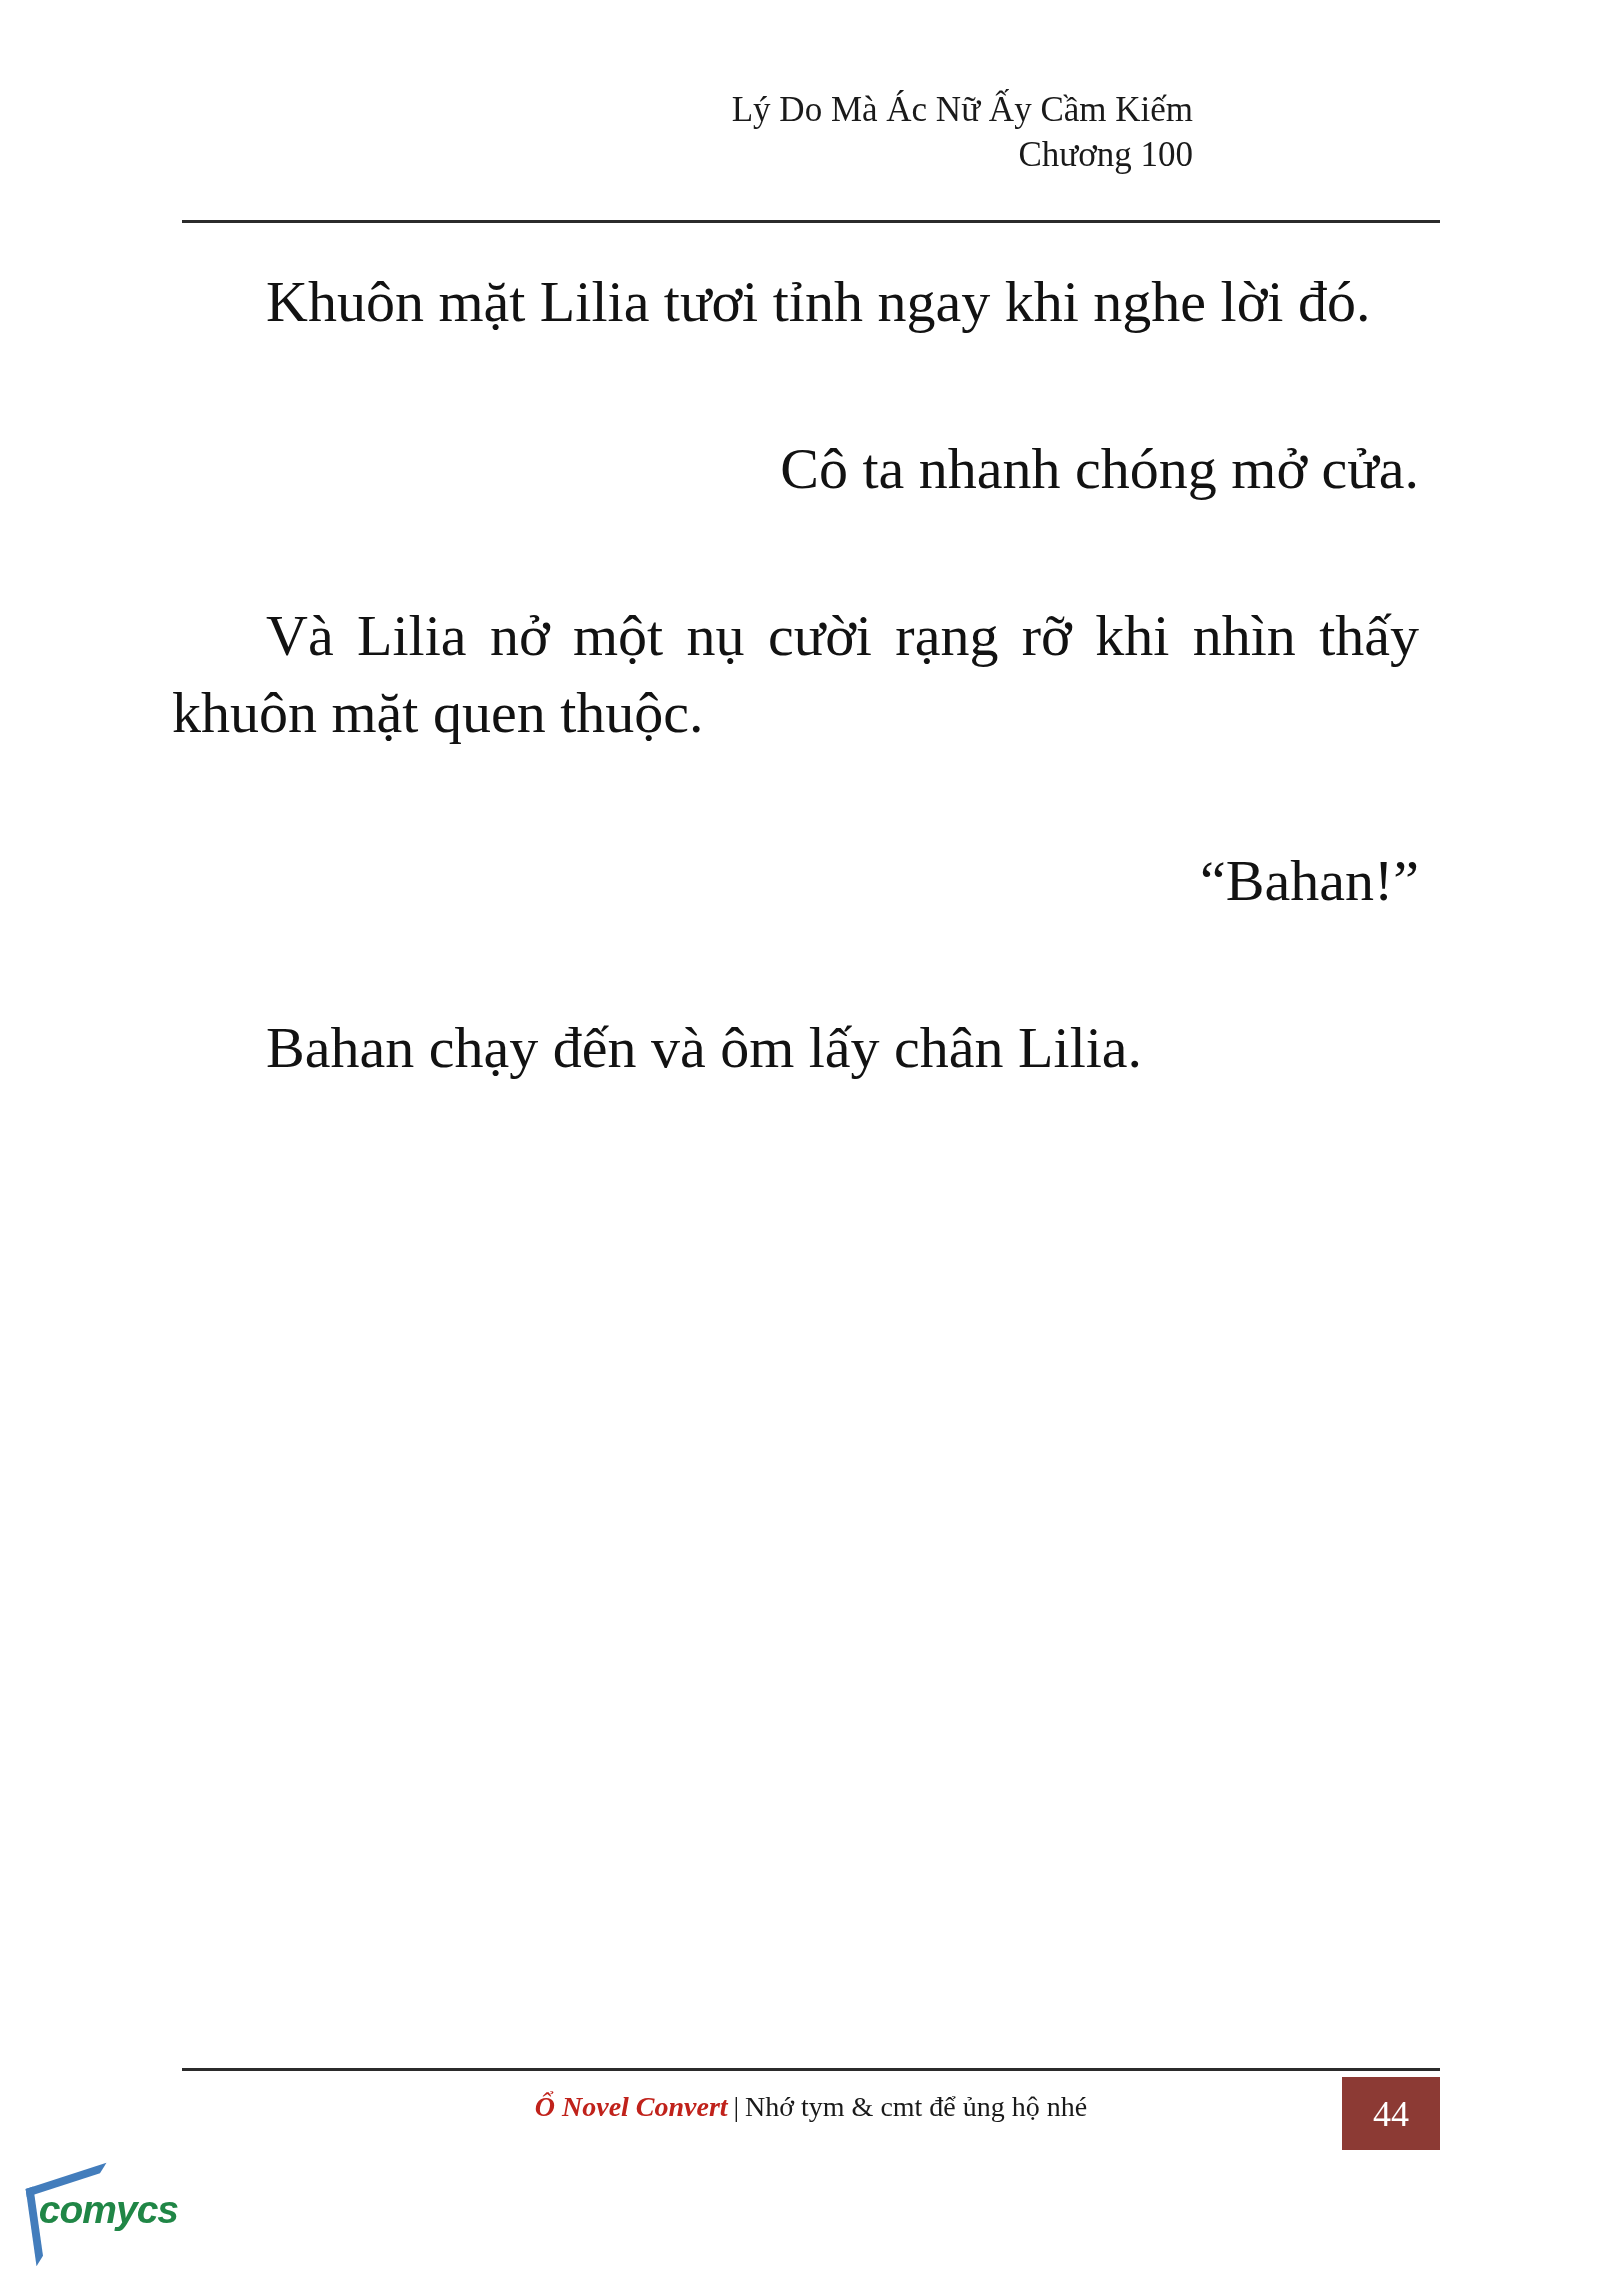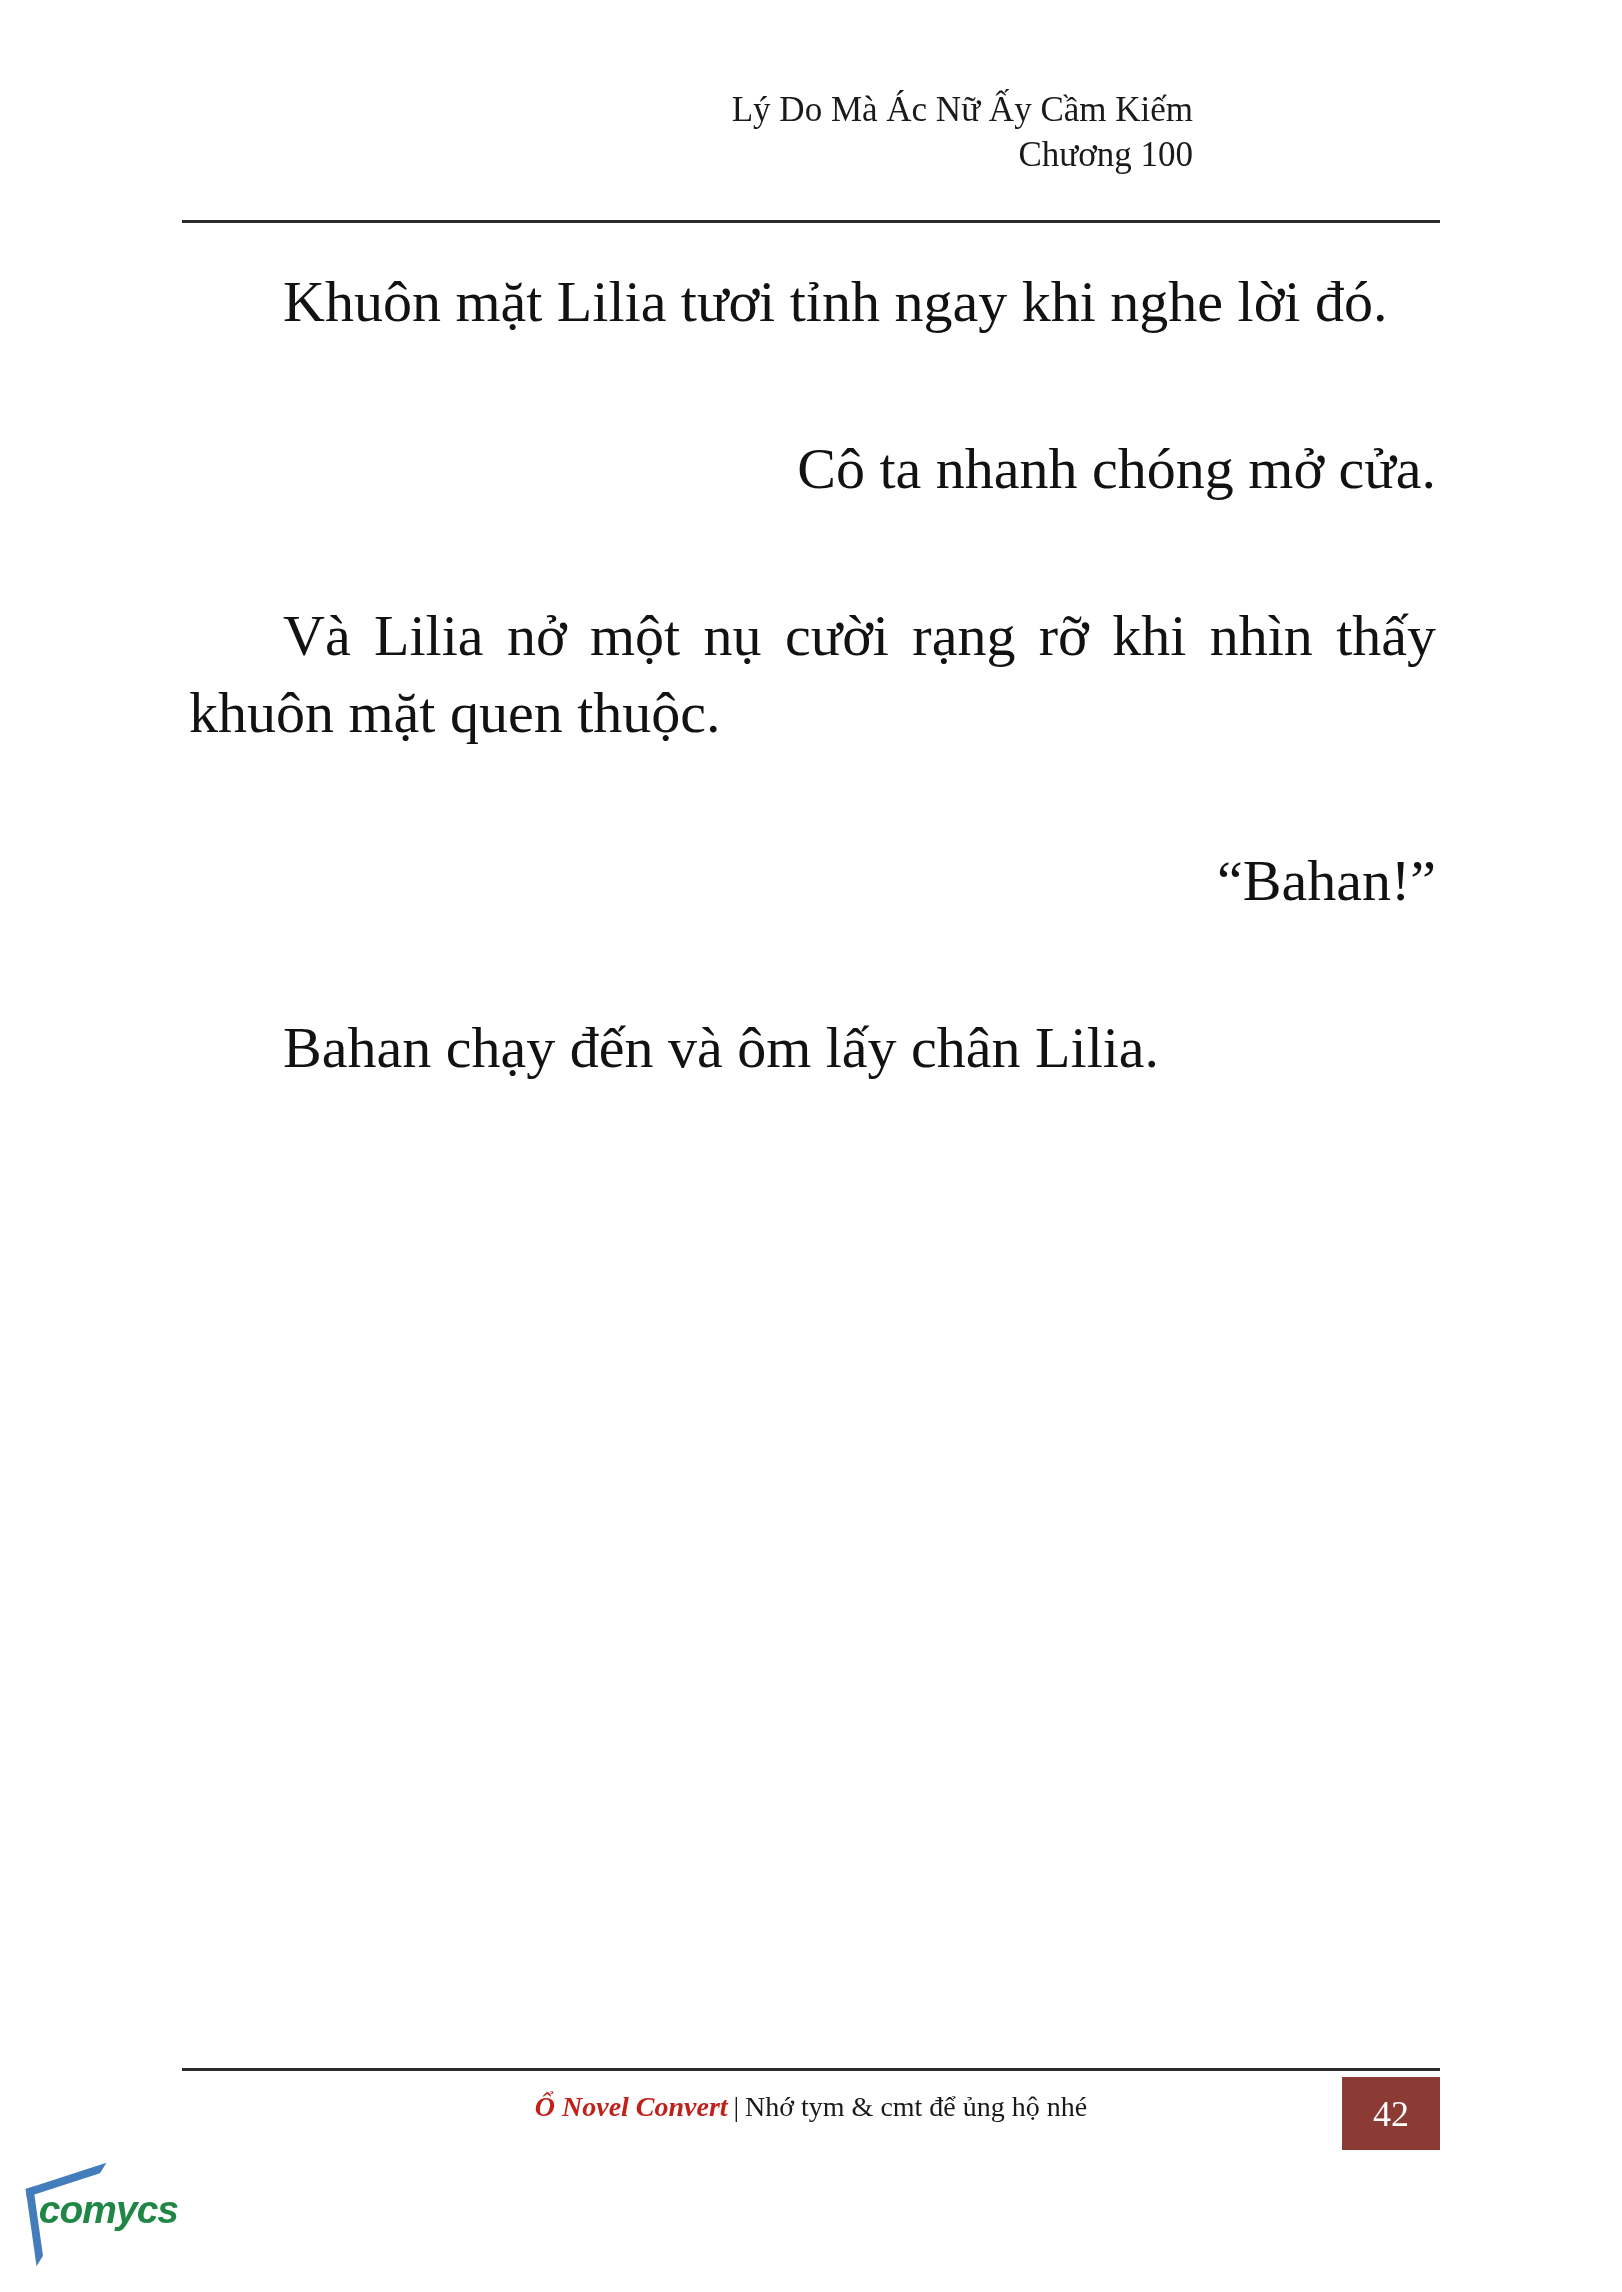--- a/index.html
+++ b/index.html
@@ -67,21 +67,21 @@
     left: 182px;
     top: 220px;
     width: 1258px;
     height: 2.9px;
     background: #2b2b2b;
   }
 
   
   .content {
     position: absolute;
-    left: 189px;
+    left: 172px;
     top: 263px;
     width: 1247px;
   }
   .para {
     font-family: "Liberation Serif", serif;
     font-size: 58px;
     line-height: 1.33;
     color: #121212;
     text-align: justify;
     text-indent: 94px;
@@ -200,21 +200,21 @@
     <p class="para">Và Lilia nở một nụ cười rạng rỡ khi nhìn thấy khuôn mặt quen thuộc.</p>
     <p class="para last-short">“Bahan!”</p>
     <p class="para">Bahan chạy đến và ôm lấy chân Lilia.</p>
   </div>
 
   <div class="footer-rule"></div>
   <div class="footer">
     <div class="footer-center">
       <span class="footer-brand">Ổ Novel Convert</span><span class="footer-sep">|</span><span class="footer-note">Nhớ tym &amp; cmt để ủng hộ nhé</span>
     </div>
-    <div class="page-number">42</div>
+    <div class="page-number">44</div>
   </div>
 
   <div class="watermark">
     <div class="wm-swoosh"></div>
     <div class="wm-text">comycs</div>
   </div>
 
 </div>
 
 

